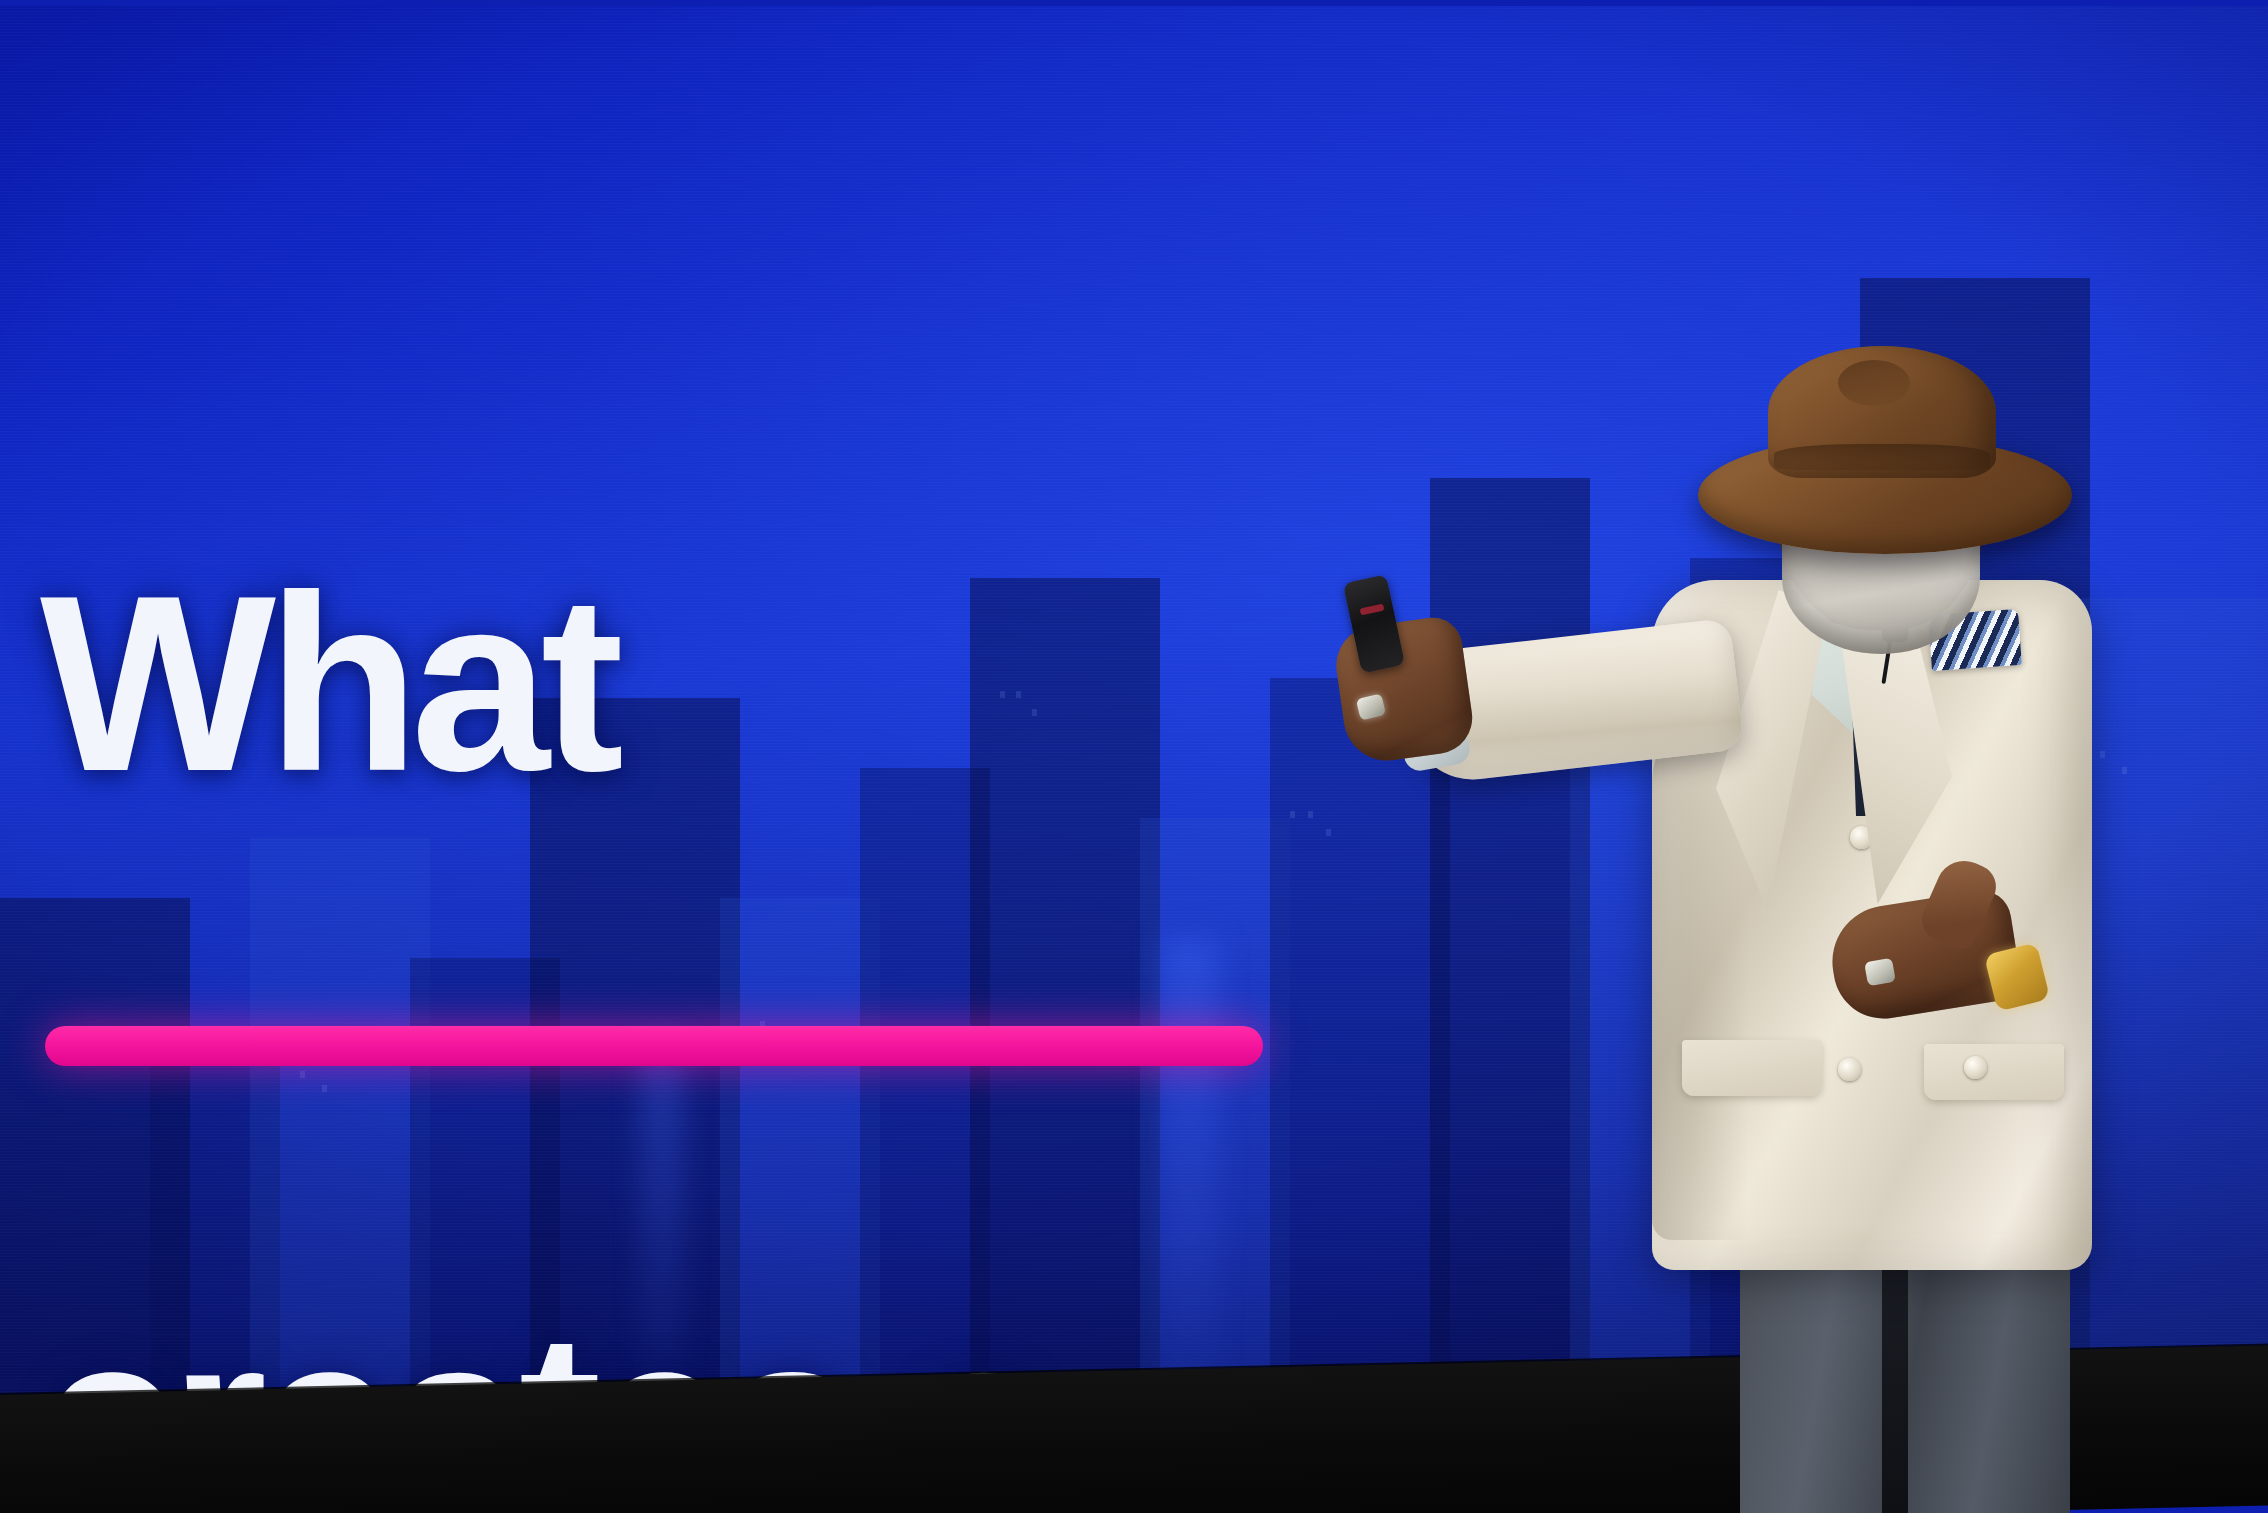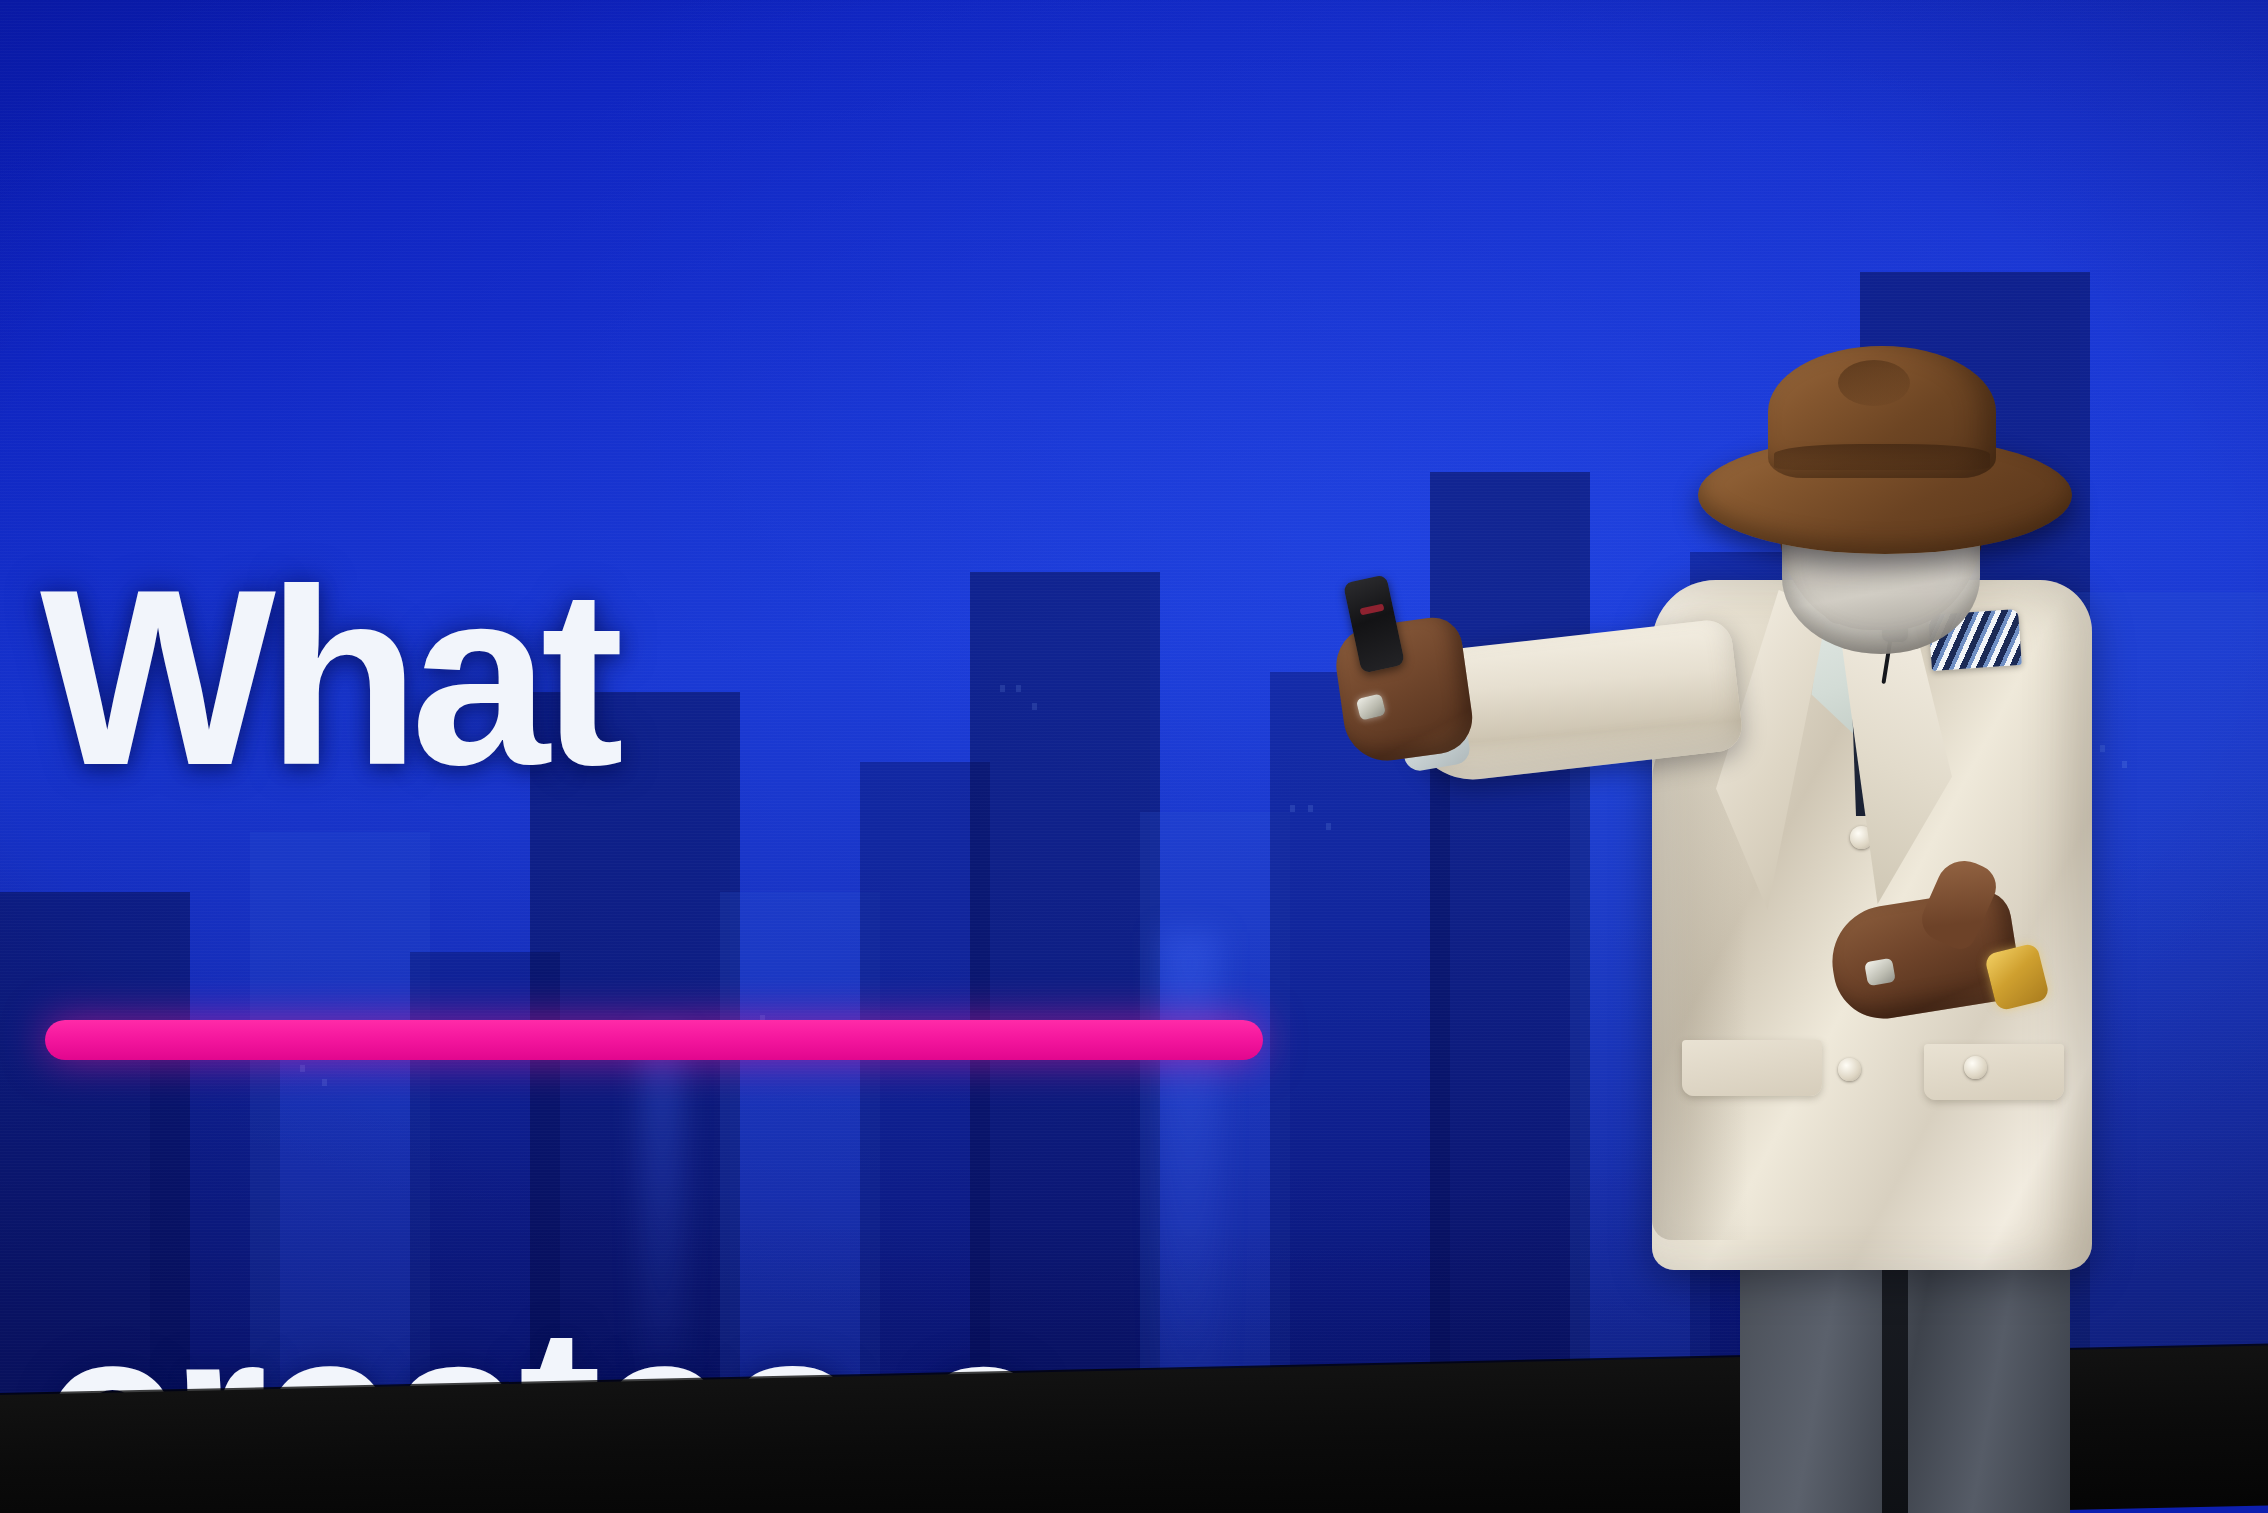--- a/index.html
+++ b/index.html
@@ -7,21 +7,21 @@
 
   #stage{
     position:relative;
     width:2268px;height:1513px;
     overflow:hidden;
     background:#0d1fb0;
   }
 
   
   .screen{
-    position:absolute;left:0;top:0;width:2268px;height:1452px;
+    position:absolute;left:0;top:6px;width:2268px;height:1452px;
     background:
       radial-gradient(120% 90% at 62% 38%, rgba(40,80,240,.55) 0%, rgba(20,40,190,0) 62%),
       radial-gradient(90% 70% at 88% 18%, rgba(30,60,215,.45) 0%, rgba(16,32,160,0) 70%),
       linear-gradient(175deg,#0a1cb6 0%,#0d21bd 22%,#1430c9 44%,#142bb4 63%,#101f95 82%,#0b1678 100%);
     overflow:hidden;
   }
   .screen-grain{
     position:absolute;inset:0;
     background:
       repeating-linear-gradient(0deg, rgba(255,255,255,.022) 0px, rgba(255,255,255,.022) 1px, rgba(0,0,0,0) 1px, rgba(0,0,0,0) 3px);

